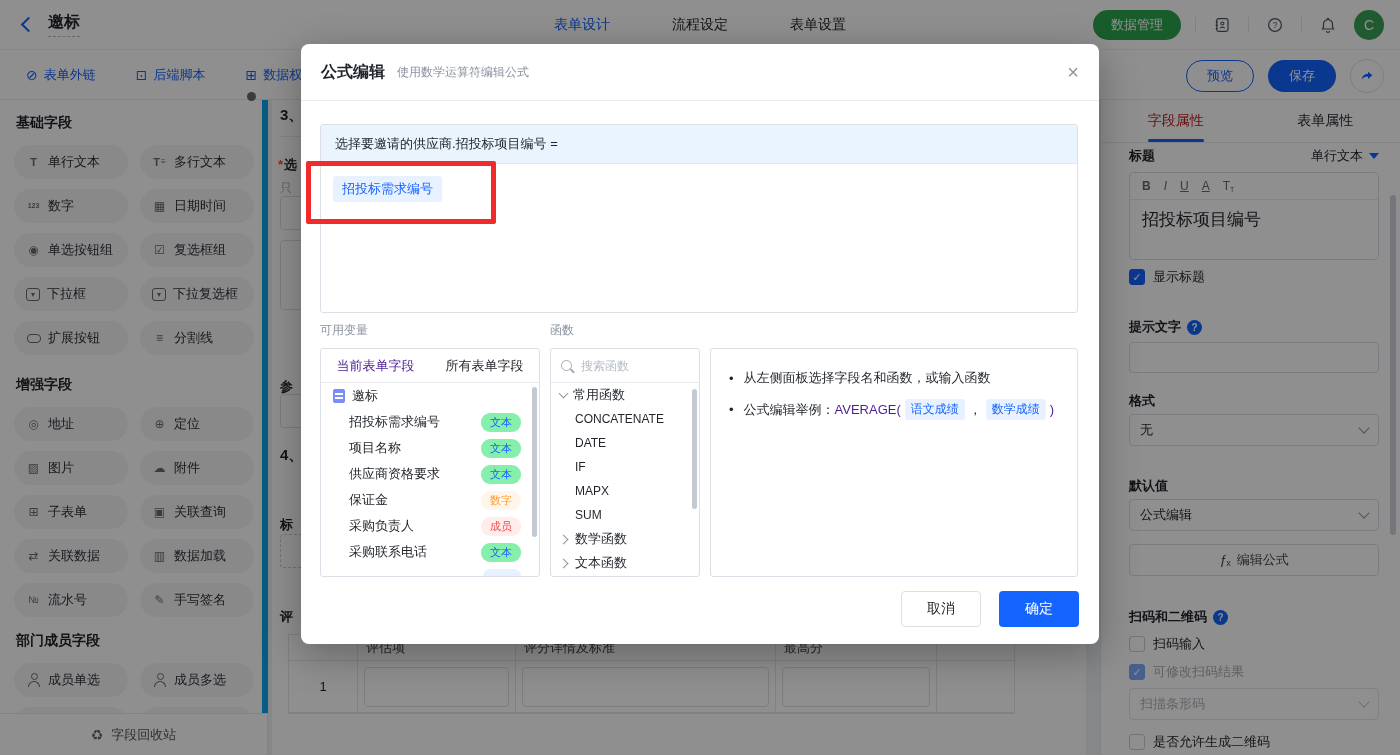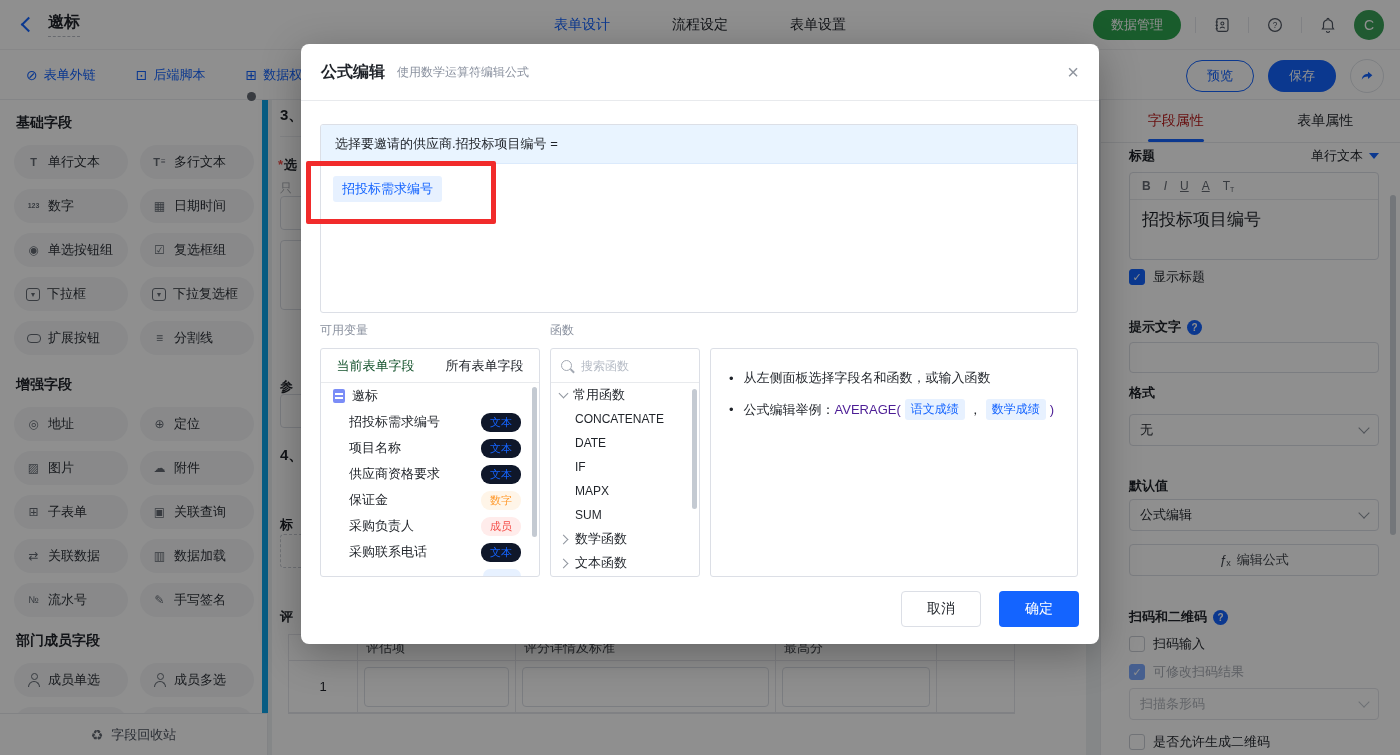--- a/index.html
+++ b/index.html
@@ -123,28 +123,28 @@
   .m-close{margin-left:auto;font-size:20px;color:#8f959e;cursor:pointer;line-height:20px}
   .feditor{position:absolute;left:19px;top:80px;width:758px;height:189px;border:1px solid #dcdfe6;border-radius:3px;box-sizing:border-box;overflow:hidden}
   .fe-head{height:38px;background:#e9f4ff;border-bottom:1px solid #dbeafc;display:flex;align-items:center;padding:0 14px;font-size:13px;color:#1f2329}
   .fe-body{padding:12px}
   .chip{display:inline-block;font-size:13px;color:#1464ff;background:#e7f1ff;border-radius:3px;padding:4px 9px;cursor:pointer}
   .panel-label{position:absolute;font-size:12px;color:#8a919f}
   .mpanel{position:absolute;top:304px;height:229px;border:1px solid #dcdfe6;border-radius:3px;box-sizing:border-box;overflow:hidden;background:#fff}
   .vpanel{left:19px;width:220px}
   .vtabs{height:33px;border-bottom:1px solid #e8eaed;display:flex;align-items:center;justify-content:space-around;font-size:13px}
   .vtab{cursor:pointer}
-  .vtab.active{color:#14532d}
+  .vtab.active{color:#4c1d95}
   .vrow{height:26px;display:flex;align-items:center;padding:0 12px;box-sizing:border-box;cursor:pointer}
   .vroot{gap:7px;font-size:13px}
   .doc-ic{width:12px;height:14px;background:#7b8df7;border-radius:2px;position:relative;flex:none}
   .doc-ic::after{content:"";position:absolute;left:2px;top:4px;width:8px;height:2px;background:#fff;box-shadow:0 4px 0 #fff}
   .vitem{padding-left:28px;font-size:13px;justify-content:space-between}
   .badge{font-size:11px;padding:2px 9px;border-radius:9px;margin-right:6px;flex:none}
-  .b-text{color:#1464ff;background:#0f172a}
+  .b-text{color:#1464ff;background:#86efac}
   .b-num{color:#ff9a2e;background:#fff5e8}
   .b-mem{color:#f54a45;background:#ffeceb}
   .badge-part{position:absolute;bottom:0;right:18px;width:38px;height:7px;border-radius:9px 9px 0 0;background:#e7f1ff}
   .v-scroll{position:absolute;right:2px;top:38px;width:5px;height:150px;border-radius:3px;background:#c4cad2}
   .fpanel{left:249px;width:150px}
   .fsearch{height:33px;border-bottom:1px solid #e8eaed;display:flex;align-items:center;gap:7px;padding:0 10px}
   .mag{width:9px;height:9px;border:1.5px solid #a3a9b3;border-radius:50%;position:relative;flex:none}
   .mag::after{content:"";position:absolute;width:5px;height:1.5px;background:#a3a9b3;transform:rotate(45deg);right:-4px;bottom:-1px}
   .fsearch input{border:none;outline:none;width:100px;font:inherit;font-size:12px}
   .fsearch input::placeholder{color:#b6bcc6}
@@ -402,21 +402,21 @@
     </div>
     <div class="prow cbrow" style="top:168px">
       <span class="cb on"></span>
       <span>显示标题</span>
     </div>
     <div class="prow plabel" style="top:218px">
       <span>提示文字</span>
         <span class="q"></span>
     </div>
     <input class="prow pinput" style="top: 242px;">
-    <div class="prow plabel" style="top:284px">格式</div>
+    <div class="prow plabel" style="top:292px">格式</div>
     <div class="prow pselect" style="top:314px">
       <span>无</span>
       <span class="chv"></span>
     </div>
     <div class="prow plabel" style="top:377px">默认值</div>
     <div class="prow pselect" style="top:399px">
       <span>公式编辑</span>
       <span class="chv"></span>
     </div>
     <button class="prow fxbtn" style="top:444px">

